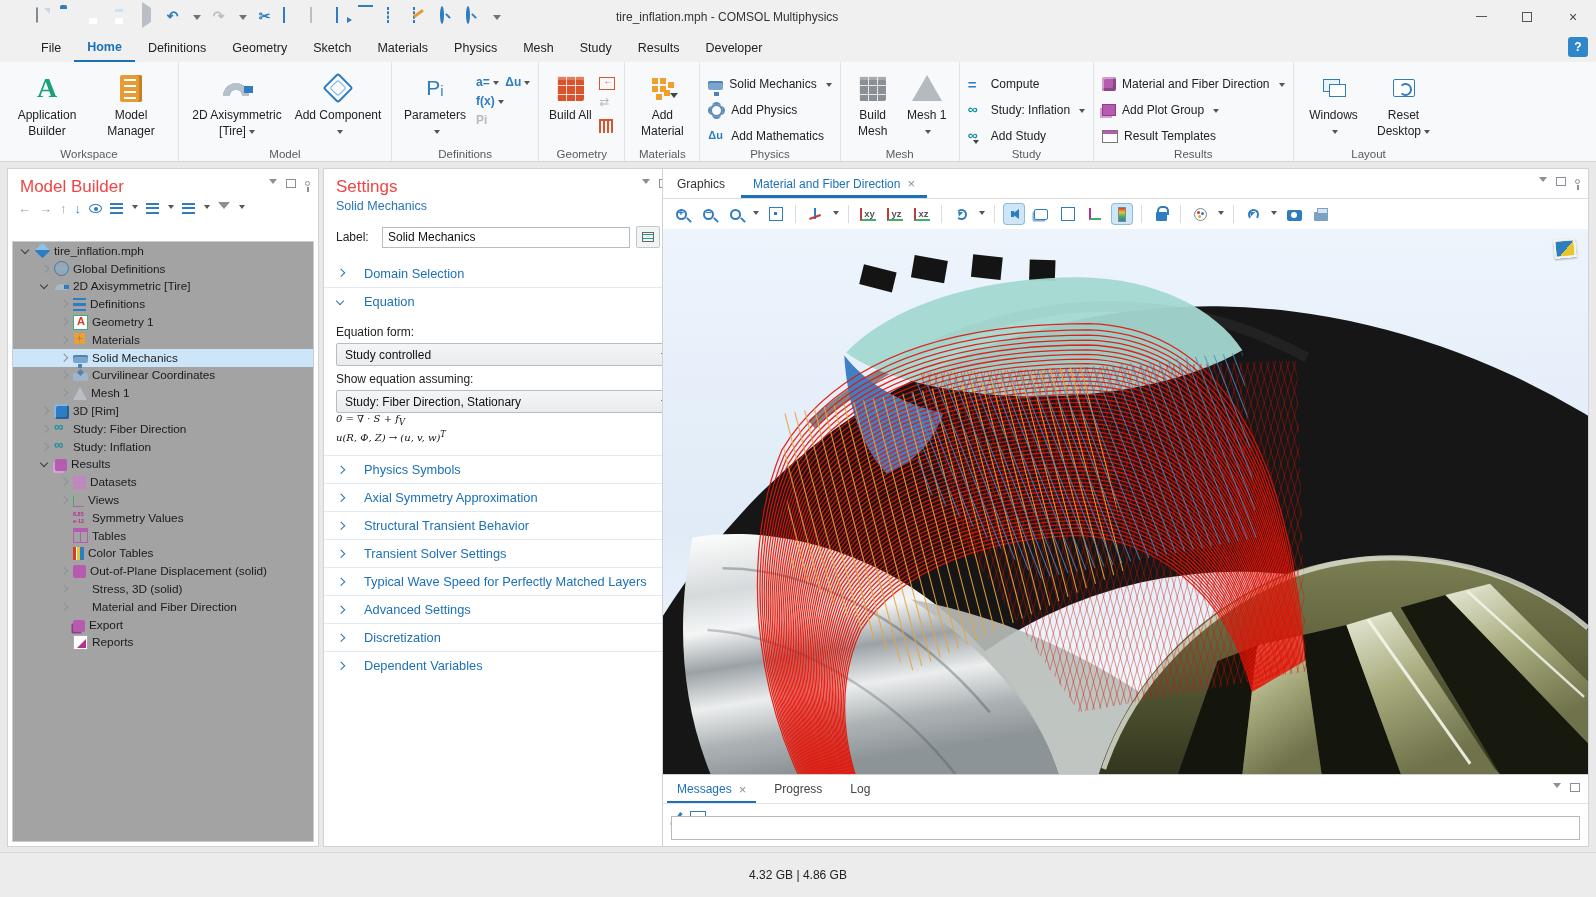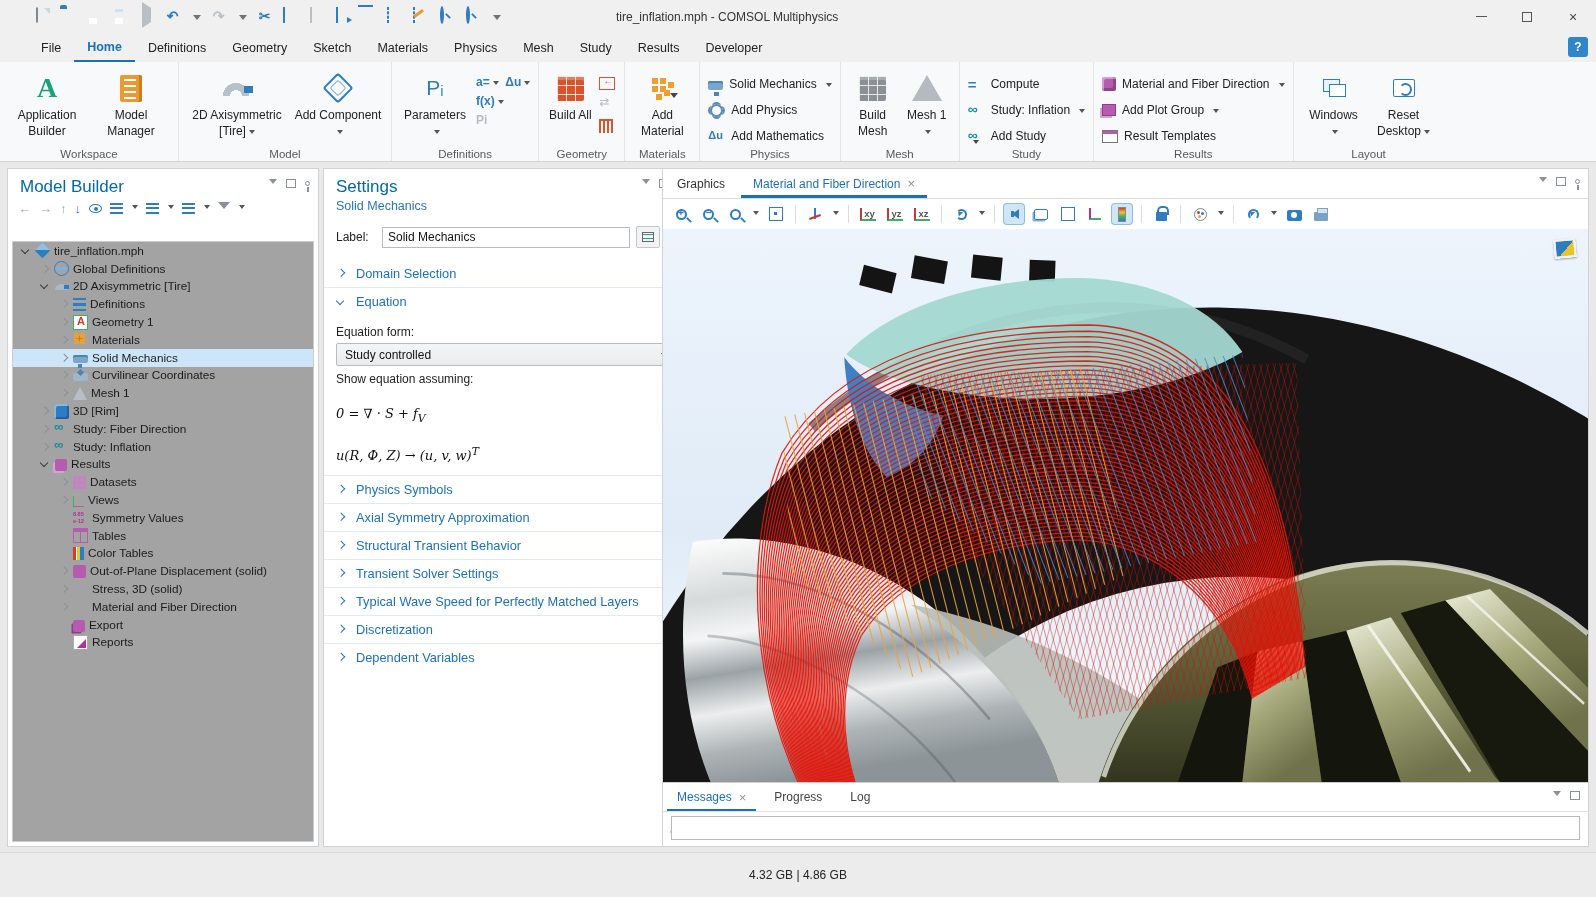--- a/index.html
+++ b/index.html
@@ -94,21 +94,21 @@
   .import-g::after{content:"←";position:absolute;right:1px;top:-3px;color:#d8542c;font-size:10px;font-weight:bold}
   .loop-g::after{content:"⇄";color:#b7bcc0;font-size:12px}
   .stripes-g{width:14px;height:14px;background:repeating-linear-gradient(to right,#d8542c 0 2px,transparent 2px 4px);border-top:2px solid #d8542c;margin-top:2px}
 
   
   .main{position:absolute;top:163px;left:0;right:0;bottom:45px;background:#e9e9e9}
   .panel{position:absolute;background:#fff;border:1px solid #d0d3d6}
   .mb{top:5px;left:7px;width:312px;bottom:5px}
   .stg{top:5px;left:323px;width:369px;bottom:5px}
   .rt{top:5px;left:662px;right:7px;bottom:5px;display:flex;flex-direction:column}
-  .ptitle{font-size:17px;color:#0369a1;padding:8px 16px 2px 12px}
+  .ptitle{font-size:17px;color:#ef4444;padding:8px 16px 2px 12px}
   .panel-icons{position:absolute;top:10px;right:8px;display:flex;gap:9px;align-items:center}
   .ic-chevd{width:0;height:0;border:4px solid transparent;border-top:5px solid #8a9097}
   .ic-float{width:10px;height:9px;border:1.3px solid #8a9097}
   .ic-pin{width:5px;height:5px;border:1.5px solid #8a9097;border-radius:50%;position:relative}
   .ic-pin::after{content:"";position:absolute;left:1px;top:5px;width:1.5px;height:5px;background:#8a9097}
   .mb-toolbar{display:flex;align-items:center;gap:8px;padding:2px 8px 4px 10px;font-size:13px}
   .mbt{color:#2f7cbe;font-weight:bold}
   .mbt.gray{color:#9aa0a5}
   .tinycaret{width:0;height:0;border:3px solid transparent;border-top:4px solid #555;display:inline-block;margin-left:1px}
   .eye{width:13px;height:9px;border:1.5px solid #2f7cbe;border-radius:50%;position:relative;display:inline-block}
@@ -156,28 +156,28 @@
   .tic-reports{border:1px solid #aaa;background:#fff}
   .tic-reports::after{content:"";position:absolute;right:1px;bottom:1px;width:0;height:0;border-style:solid;border-width:0 0 9px 9px;border-color:transparent transparent #b5308f transparent}
 
   
   .psub{font-size:12.5px;color:#2a74b5;padding:0 0 10px 12px}
   .fieldrow{display:flex;align-items:center;padding:3px 10px 3px 12px;gap:6px}
   .fieldrow label{width:40px;color:#222}
   .fieldrow input{flex:0 0 248px;height:21px;border:1px solid #b6bcc1;padding:0 5px;font-family:inherit;font-size:12px;color:#111;background:#fff}
   .lblbtn{width:24px;height:22px;border:1px solid #c2c7cb;background:#f2f3f4;display:flex;align-items:center;justify-content:center;border-radius:2px}
   .lblbtn i{display:block;width:12px;height:10px;border:1px solid #666;background:repeating-linear-gradient(to bottom,#17a689 1px 2.5px,transparent 2.5px 5px);position:relative}
-  .srow{display:flex;align-items:center;height:28px;border-top:1px solid #e2e9f0;padding-left:10px;gap:8px}
+  .srow{display:flex;align-items:center;height:28px;border-top:1px solid #e2e9f0;padding-left:10px;gap:16px}
   .srow:first-child{border-top:none}
   .slabel{color:#1c70b8;font-size:12.8px}
   .sbody{padding:4px 14px 10px 12px}
   .sbody .cap{color:#222;margin:6px 0 4px}
   .dropdown{height:23px;border:1px solid #b6bcc1;border-radius:2px;background:linear-gradient(#f4f5f6,#e9ebec);display:flex;align-items:center;padding-left:8px;position:relative;color:#111}
   .dropdown .dcaret{position:absolute;right:7px;top:9px;width:0;height:0;border:4px solid transparent;border-top:5px solid #333}
-  .eqline{font-family:"DejaVu Serif",serif;font-style:italic;font-size:13px;margin:20px 0 2px;color:#111}
+  .eqline{font-family:"DejaVu Serif",serif;font-style:italic;font-size:10px;margin:0 0 2px;color:#111}
 
   
   .gtabs{height:30px;display:flex;align-items:stretch;border-bottom:1px solid #dcdcdc;position:relative;background:#fff}
   .gtab{display:flex;align-items:center;gap:7px;padding:0 14px;color:#333;position:relative}
   .gtab.active{color:#1c70b8}
   .gtab.active::after{content:"";position:absolute;left:2px;right:2px;bottom:0;height:3px;background:#1c70b8}
   .xclose{color:#8a9097;font-size:13px}
   .gtoolbar{height:30px;display:flex;align-items:center;gap:7px;padding:0 8px;background:#fff}
   .sep{width:1px;height:18px;background:#dcdcdc;margin:0 2px}
   .gi{width:20px;height:20px;position:relative;display:flex;align-items:center;justify-content:center;border-radius:3px}
@@ -204,21 +204,21 @@
   .palette::after{content:"";position:absolute;left:2px;top:2px;width:3px;height:3px;border-radius:50%;background:#d63a2a;box-shadow:4px 1px 0 #2d7dc3,1px 4px 0 #e8a33d}
   .camera{width:15px;height:11px;background:#2f7cbe;border-radius:2px;position:relative;margin-top:2px}
   .camera::before{content:"";position:absolute;left:4.5px;top:2.5px;width:6px;height:6px;border-radius:50%;background:#fff}
   .printer{width:14px;height:9px;background:#7ba2c4;border-radius:1px;position:relative;margin-top:4px}
   .printer::before{content:"";position:absolute;left:2.5px;top:-4px;width:9px;height:4px;background:#d7e3ee;border:1px solid #7ba2c4}
   .viewport{flex:1;position:relative;overflow:hidden;background:#e4eef9}
   .viewport svg{position:absolute;inset:0;width:100%;height:100%}
   .thumb{position:absolute;top:10px;right:12px;width:22px;height:19px;background:linear-gradient(135deg,#2d7dc3 55%,#e8c52e 55%);border:2px solid #f2f2f2;box-shadow:0 1px 2px rgba(0,0,0,.35);transform:rotate(-5deg)}
 
   
-  .bottompanel{height:64px;border-top:1px solid #cfcfcf;background:#fff;position:relative}
+  .bottompanel{height:72px;border-top:1px solid #cfcfcf;background:#fff;position:relative}
   .btabs{height:29px;display:flex;align-items:stretch;border-bottom:1px solid #e3e3e3;position:relative}
   .btab{display:flex;align-items:center;gap:7px;padding:0 14px;color:#444;position:relative}
   .btab.active{color:#1c70b8}
   .btab.active::after{content:"";position:absolute;left:4px;right:4px;bottom:0;height:2.5px;background:#1c70b8}
   .btools{height:26px;display:flex;align-items:center;gap:10px;padding:0 10px}
   .broom{width:3px;height:10px;background:#2f7cbe;position:relative;transform:rotate(35deg);margin-left:4px}
   .broom::after{content:"";position:absolute;left:-3px;top:9px;width:9px;height:7px;background:#e8a33d;clip-path:polygon(0 0,100% 0,80% 100%,20% 100%)}
   .mailtbl{width:16px;height:12px;border:1.5px solid #2f7cbe;position:relative;background:#fff}
   .mailtbl::after{content:"";position:absolute;right:-2px;bottom:-2px;width:8px;height:6px;background:#e8a33d;border:1px solid #b97f1f}
   .msginput{position:absolute;left:8px;right:8px;bottom:6px;height:24px;border:1px solid #b9b9b9;background:#fff}
@@ -610,20 +610,24 @@
           <span class="exp d blue"></span>
           <span class="slabel">Equation</span>
         </div>
       <div class="sbody">
         <div class="cap">Equation form:</div>
         <div class="dropdown">
             <span>Study controlled</span>
             <span class="dcaret"></span>
           </div>
         <div class="cap">Show equation assuming:</div>
+        <div class="dropdown">
+            <span>Study: Fiber Direction, Stationary</span>
+            <span class="dcaret"></span>
+          </div>
         <div class="eqline"><span>0 = ∇ · S + f</span><sub>V</sub></div>
         <div class="eqline"><span>u(R, Φ, Z) → (u, v, w)</span><sup>T</sup></div>
       </div>
       <div class="srow">
           <span class="exp r blue"></span>
           <span class="slabel">Physics Symbols</span>
         </div>
       <div class="srow">
           <span class="exp r blue"></span>
           <span class="slabel">Axial Symmetry Approximation</span>
@@ -632,20 +636,24 @@
           <span class="exp r blue"></span>
           <span class="slabel">Structural Transient Behavior</span>
         </div>
       <div class="srow">
           <span class="exp r blue"></span>
           <span class="slabel">Transient Solver Settings</span>
         </div>
       <div class="srow">
           <span class="exp r blue"></span>
           <span class="slabel">Typical Wave Speed for Perfectly Matched Layers</span>
+        </div>
+      <div class="srow">
+          <span class="exp r blue"></span>
+          <span class="slabel">Advanced Settings</span>
         </div>
       <div class="srow">
           <span class="exp r blue"></span>
           <span class="slabel">Discretization</span>
         </div>
       <div class="srow">
           <span class="exp r blue"></span>
           <span class="slabel">Dependent Variables</span>
         </div>
     </div>

